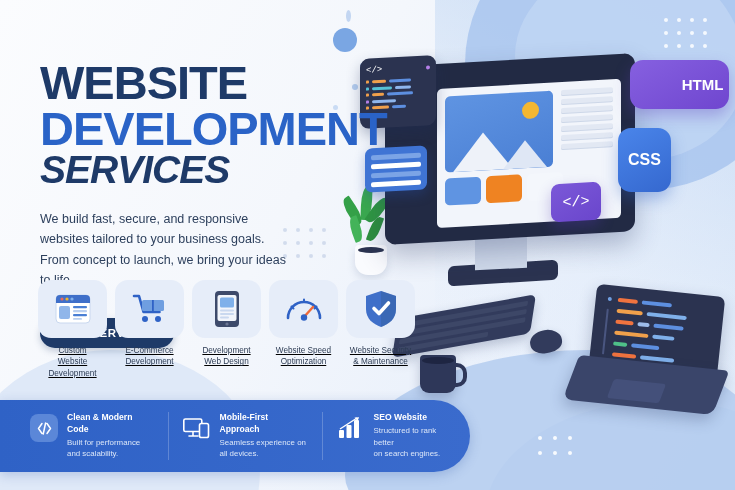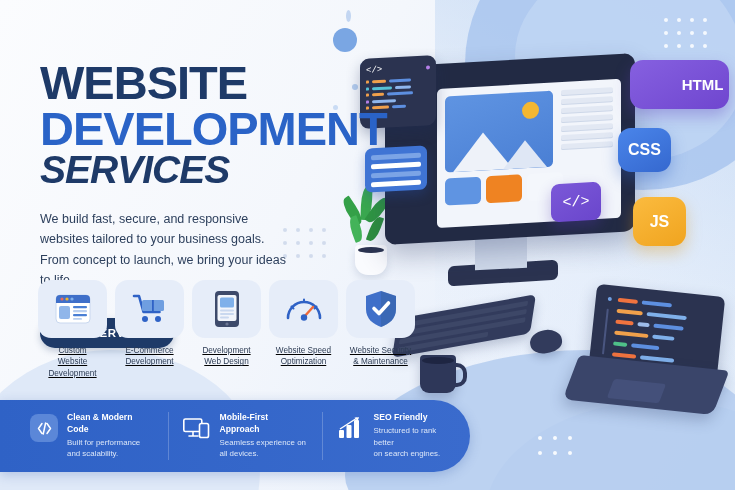--- a/index.html
+++ b/index.html
@@ -120,21 +120,21 @@
   .stand{position:absolute;left:120px;top:196px;width:52px;height:38px;background:#cfd9ea;
     transform:skewY(-3deg);}
   .base{position:absolute;left:93px;top:228px;width:110px;height:20px;background:#2b3350;
     border-radius:6px;transform:skewY(-3.5deg);}
 
   
   .badge{position:absolute;border-radius:13px;display:flex;align-items:center;
     justify-content:center;color:#fff;font-weight:bold;cursor:pointer;}
   .b-html{left:275px;top:25px;width:53px;height:49px;font-size:15px;
     background:linear-gradient(150deg,#8660e0,#6f46cf);box-shadow:0 7px 15px rgba(95,60,190,.35);padding-left:46px;}
-  .b-css{left:263px;top:93px;width:53px;height:44px;font-size:16px;
+  .b-css{left:263px;top:93px;width:53px;height:64px;font-size:16px;
     background:linear-gradient(150deg,#4a85ea,#3568cf);box-shadow:0 7px 15px rgba(45,95,195,.35);}
   .b-js{left:278px;top:162px;width:53px;height:49px;font-size:16px;
     background:linear-gradient(150deg,#fbbb3f,#f0a41f);box-shadow:0 7px 15px rgba(215,150,30,.35);}
 
   
   .keyboard{position:absolute;left:40px;top:272px;width:138px;height:38px;
     background:#323b5c;border-radius:6px;transform:skewY(-10deg) skewX(-9deg);
     box-shadow:0 5px 11px rgba(35,50,95,.25);}
   .keyboard i{position:absolute;background:#3d4767;border-radius:1.5px;}
   .mouse{position:absolute;left:175px;top:295px;width:32px;height:23px;background:#323b5c;
@@ -302,23 +302,20 @@
     </div>
 
     <div class="purplecard">&lt;/&gt;</div>
 
     <div class="badge b-html">
       <span>HTML</span>
     </div>
     <div class="badge b-css">
       <span>CSS</span>
     </div>
-    <div class="badge b-js">
-      <span>JS</span>
-    </div>
 
     <div class="keyboard">
       <i style="left:5px;top:5px;width:126px;height:5px;"></i>
       <i style="left:5px;top:13px;width:126px;height:5px;"></i>
       <i style="left:5px;top:21px;width:126px;height:5px;"></i>
       <i style="left:5px;top:29px;width:90px;height:5px;"></i>
     </div>
     <div class="mouse"></div>
     <div class="mug">
       <div class="mug-top"></div>
@@ -477,21 +474,21 @@
       <div class="feat-ico">
         <svg width="25" height="22" viewBox="0 0 25 22">
           <rect x="1" y="13" width="5" height="8" rx="1" fill="#fff"></rect>
           <rect x="8.5" y="8" width="5" height="13" rx="1" fill="#fff"></rect>
           <rect x="16" y="3" width="5" height="18" rx="1" fill="#fff"></rect>
           <path d="M2 12L19 1" stroke="#fff" stroke-width="1.4"></path>
           <path d="M16.5 0.4l4.6-0.2-1.6 4z" fill="#fff"></path>
         </svg>
       </div>
       <div>
-        <div class="feat-t">SEO Friendly</div>
+        <div class="feat-t">SEO Website</div>
         <div class="feat-d">
           <span>Structured to rank better</span><br><span>on search engines.</span>
         </div>
       </div>
     </div>
   </div>
 
 </div>
 
 </body></html>

